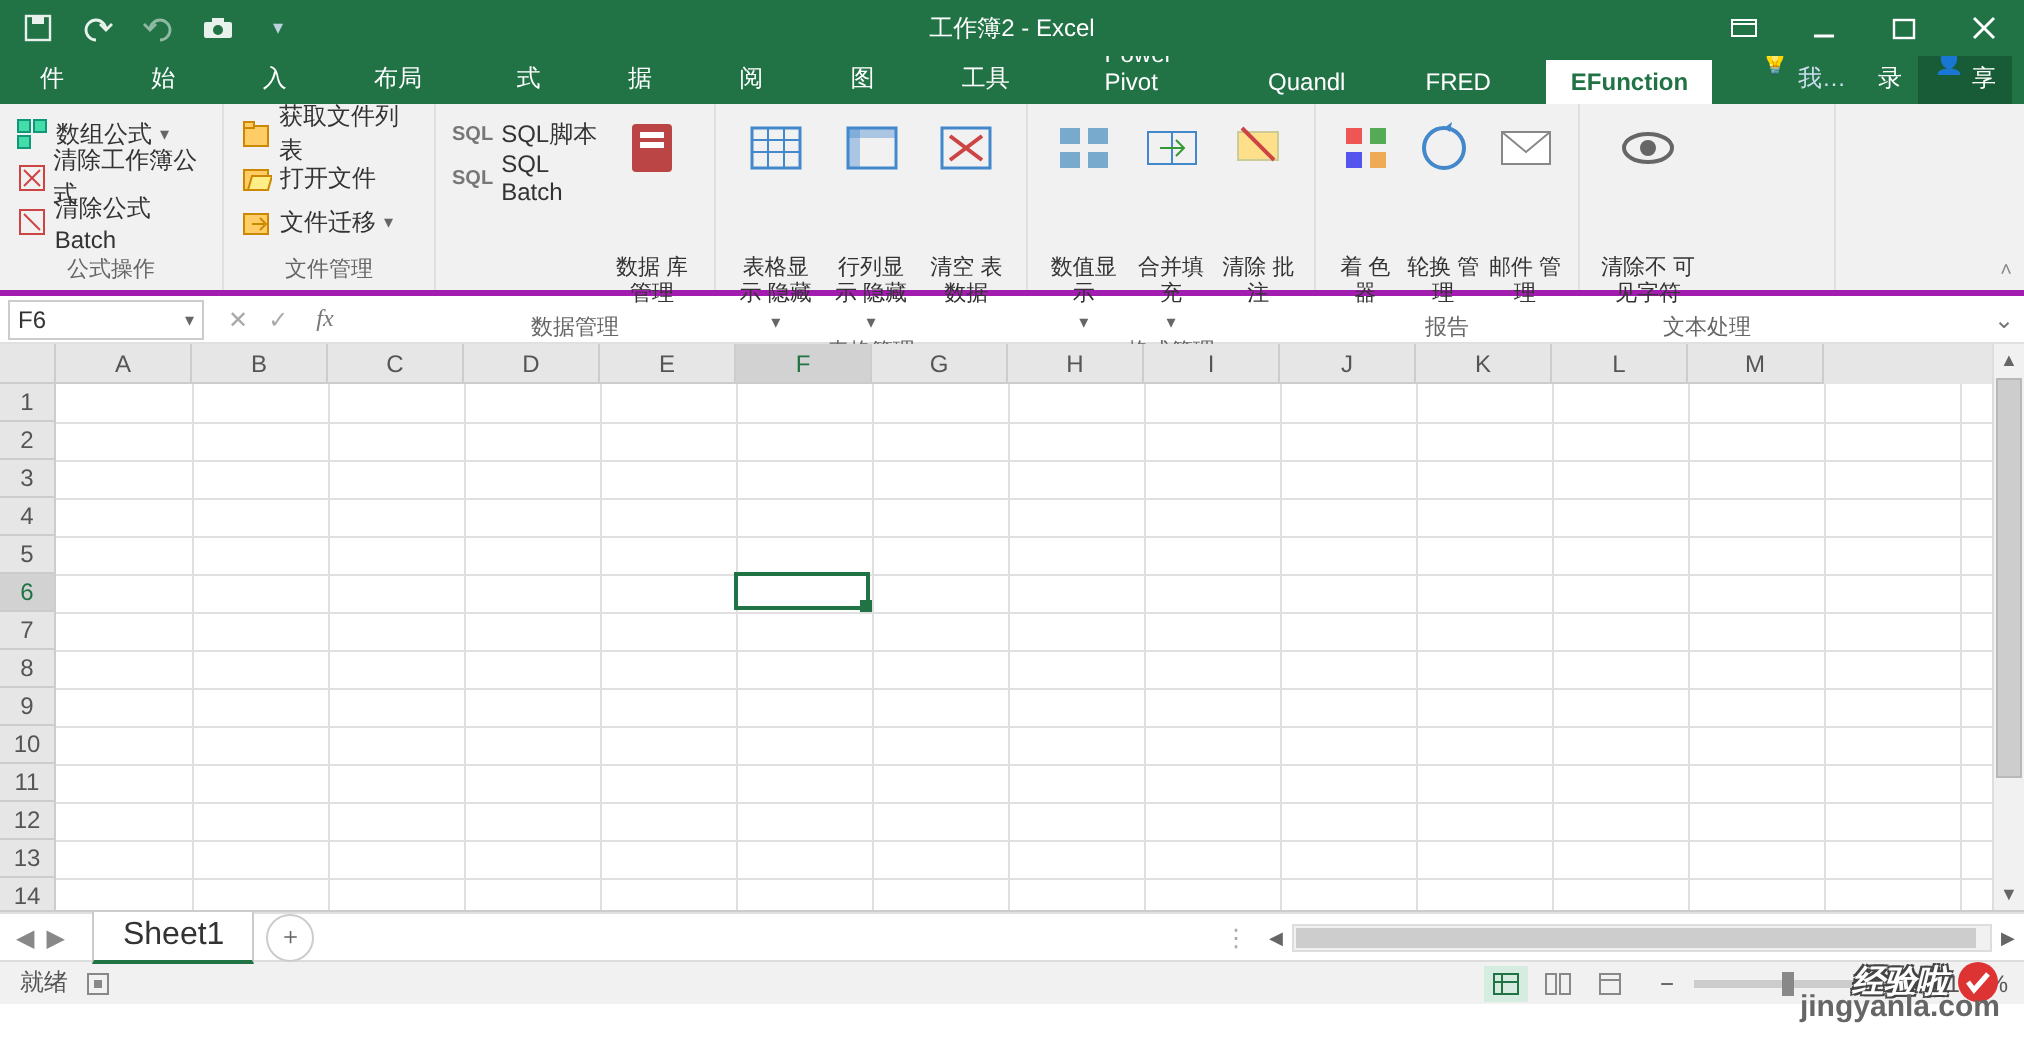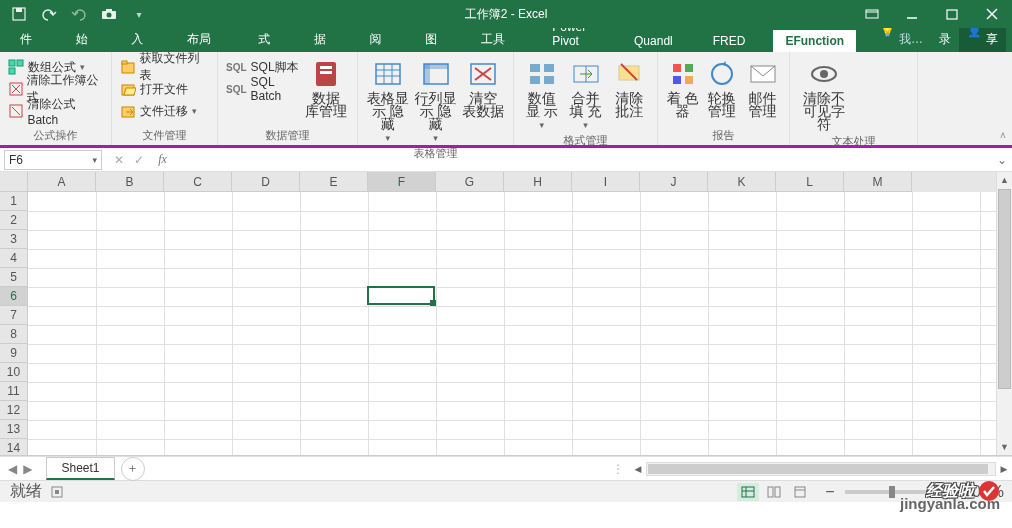--- a/index.html
+++ b/index.html
@@ -17,21 +17,21 @@
   .tellme { display:flex; align-items:center; gap:4px; color:#cde; padding: 4px 8px;}
   .login { padding: 4px 8px; }
   .share { background:#185c37; padding: 4px 8px; display:flex; align-items:center; gap:4px;}
   .ribbon { height: 96px; background: #f1f1f1; border-bottom: 3px solid #a21caf; display: flex; justify-content: flex-end; }
   .rgroup { border-right: 1px solid #e0e0e0; padding: 4px 6px 2px 6px; display:flex; flex-direction:column; position:relative; }
   .rgroup-body { flex: 1; display:flex; }
   .rgroup-label { text-align:center; font-size:11px; color:#666; height:16px; line-height:16px; }
   .rbtn-small { display:flex; align-items:center; gap:4px; font-size:12px; padding:1px 2px; height:22px; }
   .rbtn-big { width: 48px; display:flex; flex-direction:column; align-items:center; justify-content:flex-start; gap:2px; padding:2px; }
   .rbtn-big .bicon { width:32px; height:32px; }
-  .rbtn-big .blabel { font-size:14px; text-align:center; line-height:13px; }
+  .rbtn-big .blabel { font-size:11px; text-align:center; line-height:13px;margin-top:36px; }
   .dd { font-size:9px; color:#666; }
   .namebox-row { height: 24px; background:#fff; border-bottom:1px solid #e0e0e0; display:flex; align-items:center; }
   .namebox { width:98px; height:20px; border:1px solid #ccc; margin:0 4px; padding:0 4px; display:flex; align-items:center; justify-content:space-between; font-size:12px;}
   .fx-btns { display:flex; gap:10px; padding:0 8px; color:#aaa;}
   .fx-label { font-style:italic; font-family: "Cambria Math", serif; color:#777; padding:0 6px;}
   .formula-input { flex:1; height:20px; border:none; }
   .formula-expand { width:20px; text-align:center; color:#777; }
   .grid-area { position: relative; height: 284px; border-bottom:1px solid #ccc; overflow:hidden; }
   .corner { position:absolute; left:0; top:0; width:28px; height:20px; background:#e6e6e6; border-right:1px solid #ccc; border-bottom:1px solid #ccc; }
   .colheaders { position:absolute; left:28px; top:0; right:16px; height:20px; background:#e6e6e6; display:flex; }
@@ -43,27 +43,27 @@
   .cells { position:absolute; left:28px; top:20px; right:16px; bottom:0; }
   .gridlines-h { position:absolute; left:0; right:0; height:1px; background:#e0e0e0; }
   .gridlines-v { position:absolute; top:0; bottom:0; width:1px; background:#e0e0e0; }
   .sel-cell { position:absolute; border:2px solid #217346; background:#fff; }
   .sel-handle { position:absolute; width:6px; height:6px; background:#217346; right:-3px; bottom:-3px; }
   .vscroll { position:absolute; right:0; top:0; width:16px; bottom:0; background:#f1f1f1; border-left:1px solid #ddd; display:flex; flex-direction:column; }
   .vscroll .arr { height:16px; text-align:center; font-size:9px; color:#666; line-height:16px; }
   .vscroll .thumb { margin:1px; background:#cdcdcd; border:1px solid #b8b8b8; height:200px; }
   .sheet-tabs { height:24px; background:#fff; display:flex; align-items:center; border-top:1px solid #e0e0e0; }
   .st-nav { display:flex; gap:6px; padding:0 8px; color:#888; }
-  .stab { padding:3px 14px; border:1px solid #ccc; border-bottom:2px solid #217346; background:#fff; font-size:12px; margin-left:6px;}
+  .stab { padding:3px 14px; border:1px solid #ccc; border-bottom:2px solid #217346; background:#fff; font-size:16px; margin-left:6px;}
   .stab-new { width:24px; height:24px; display:flex; align-items:center; justify-content:center; color:#666; margin-left:6px; border:1px solid #ccc; border-radius:12px;}
   .hscroll { margin-left:auto; display:flex; align-items:center; }
   .hscroll .track { width:350px; height:14px; background:#f1f1f1; border:1px solid #ddd; position:relative; }
   .hscroll .thumb { position:absolute; left:0; top:0; bottom:0; width:340px; background:#cdcdcd; margin:1px; }
   .hscroll .arr { width:16px; text-align:center; font-size:9px; color:#666;}
-  .statusbar { height:22px; background:#f1f1f1; border-top:1px solid #ddd; display:flex; align-items:center; font-size:16px; color:#555; }
+  .statusbar { height:22px; background:#f1f1f1; border-top:1px solid #ddd; display:flex; align-items:center; font-size:12px; color:#555; }
   .sb-left { padding:0 10px; display:flex; gap:8px; align-items:center; }
   .sb-right { margin-left:auto; display:flex; align-items:center; gap:4px; padding-right:8px; }
   .viewbtn { width:22px; height:18px; display:flex; align-items:center; justify-content:center; color:#666;}
   .viewbtn.active { background:#d6ece0; }
   .zoom-slider { width:90px; height:4px; background:#ccc; position:relative; margin:0 6px;}
   .zoom-slider .zthumb { position:absolute; left:44px; top:-4px; width:6px; height:12px; background:#888;}
   .watermark { position:absolute; right:12px; bottom:26px; font-size:16px; font-weight:bold; font-style:italic; color:#fff; text-shadow: -1px -1px 0 #444, 1px -1px 0 #444, -1px 1px 0 #444, 1px 1px 0 #444; pointer-events:none; display:flex; align-items:center; gap:4px;}
   .smallstack { display:flex; flex-direction:column; }
   svg { display:block; }
 </style>

